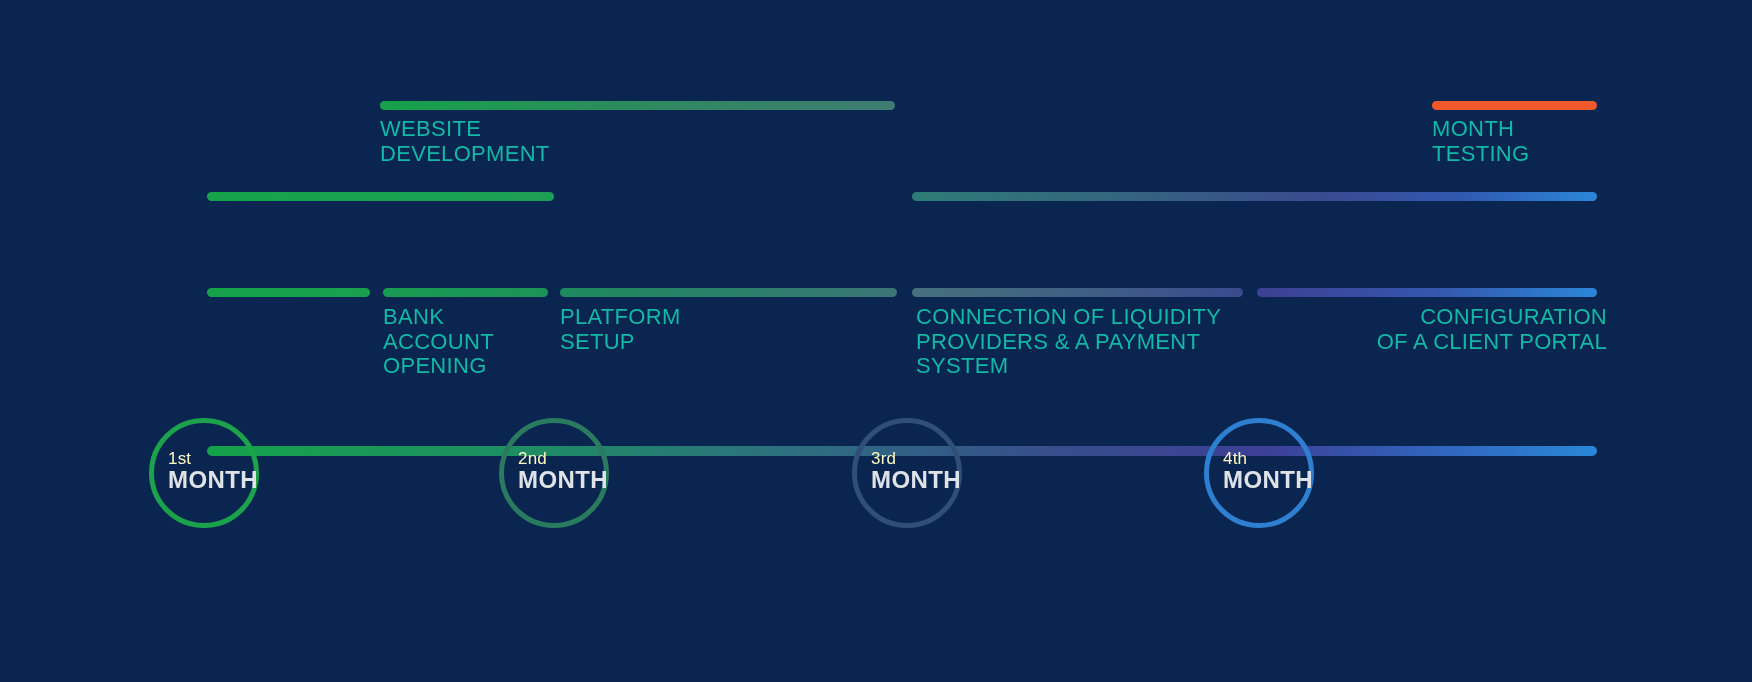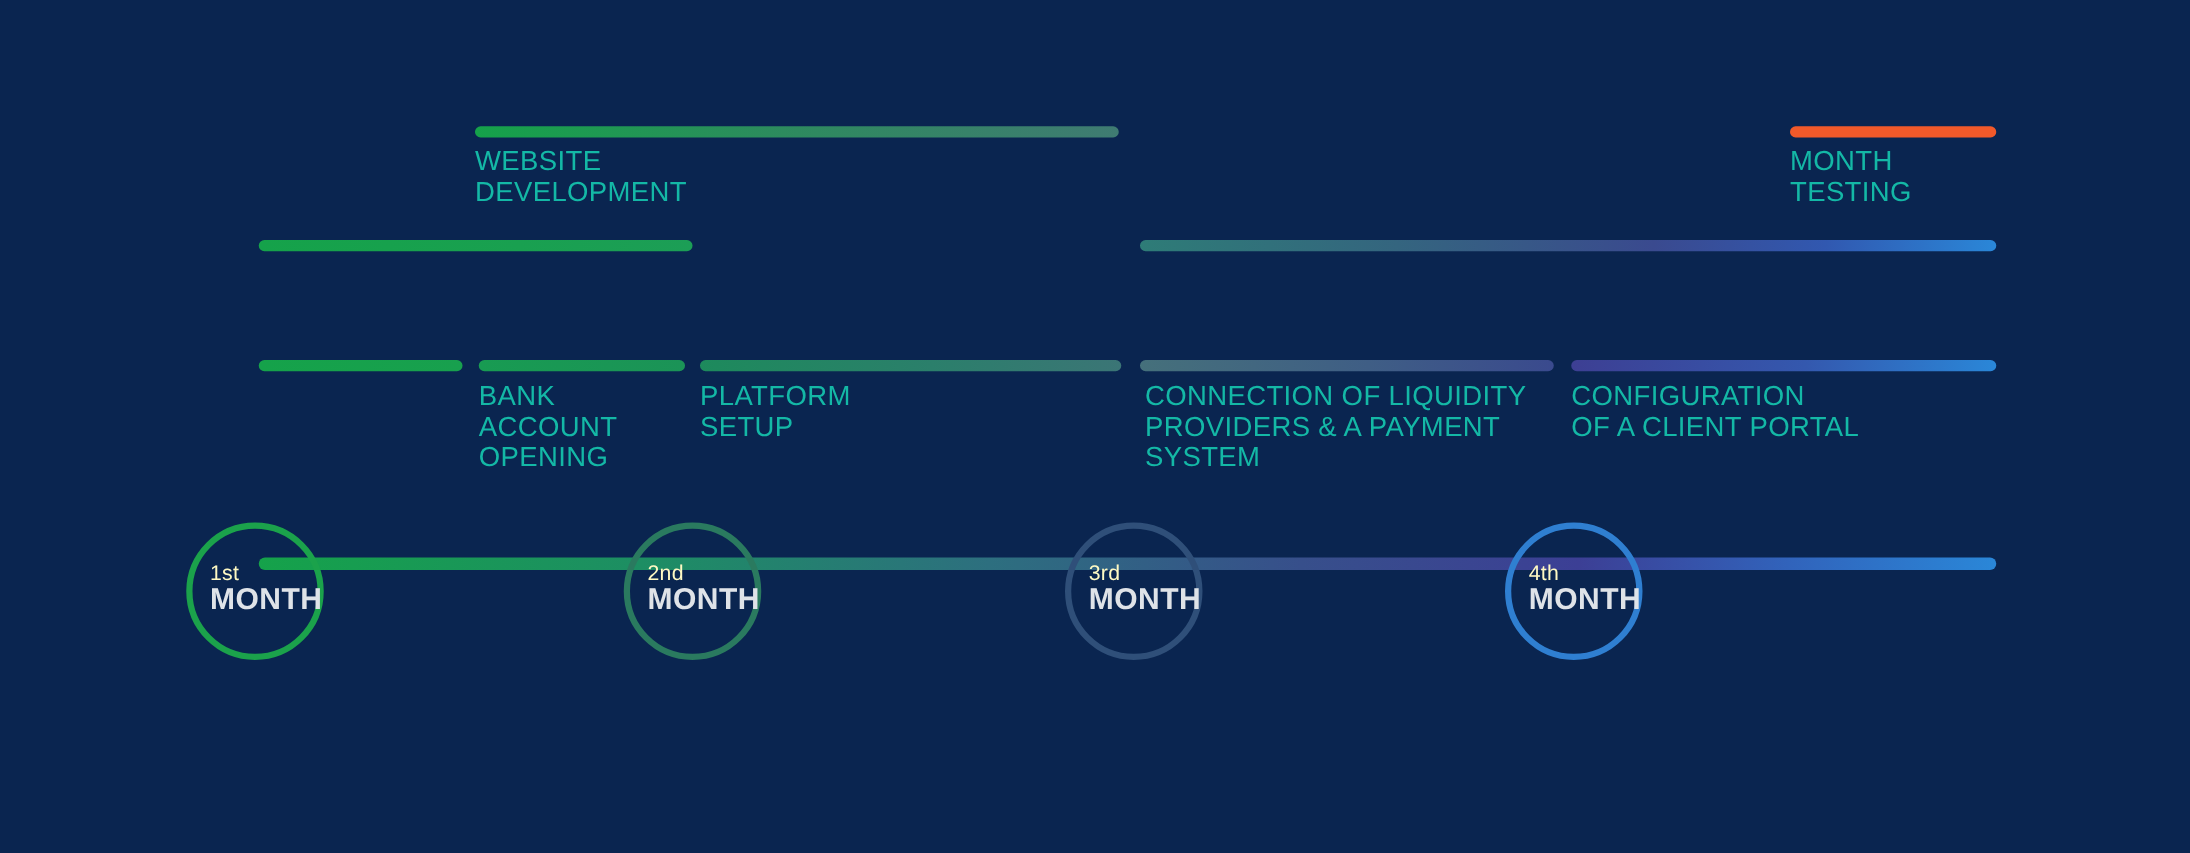--- a/index.html
+++ b/index.html
@@ -119,21 +119,21 @@
   <div class="bar" style="left:912px; top:288px; width:331px;
               background:linear-gradient(90deg,#45707b 0%,#3f5e85 55%,#3a4a8e 100%);"></div>
 
   <div class="label" style="left:880px; top:305px; width:330px;margin-left:36px;">CONNECTION OF LIQUIDITY
 PROVIDERS &amp; A PAYMENT
 SYSTEM</div>
 
   <div class="bar" style="left:1257px; top:288px; width:340px;
               background:linear-gradient(90deg,#3d3f93 0%,#3458ae 55%,#2a87d8 100%);"></div>
 
-  <div class="label" style="left:1257px; top:305px; width:350px;">CONFIGURATION
+  <div class="label" style="left:1257px; top:305px; width:350px;text-align:right;">CONFIGURATION
 OF A CLIENT PORTAL</div>
 
   <div class="bar" style="left:207px; top:446px; width:1390px; height:10px; border-radius:6px;
               background:linear-gradient(90deg,#15a24a 0%,#1d8e63 22%,#2d6f7f 42%,#374f8b 60%,#3c3f95 76%,#3163bb 88%,#2a87d8 100%);"></div>
 
   <div class="circle" style="left:149px; top:418px; border-color:#1ba24b;">
     <span class="c-inner">
       <span class="c-ord">1st</span>
       <span class="c-month">MONTH</span>
     </span>

